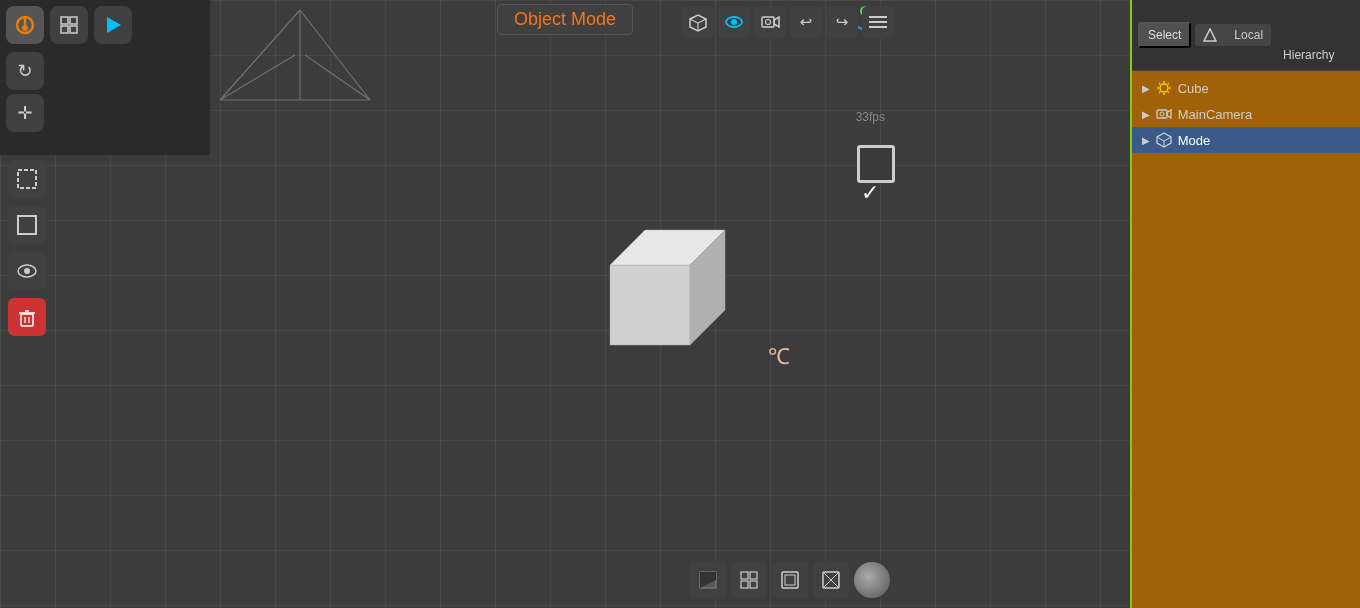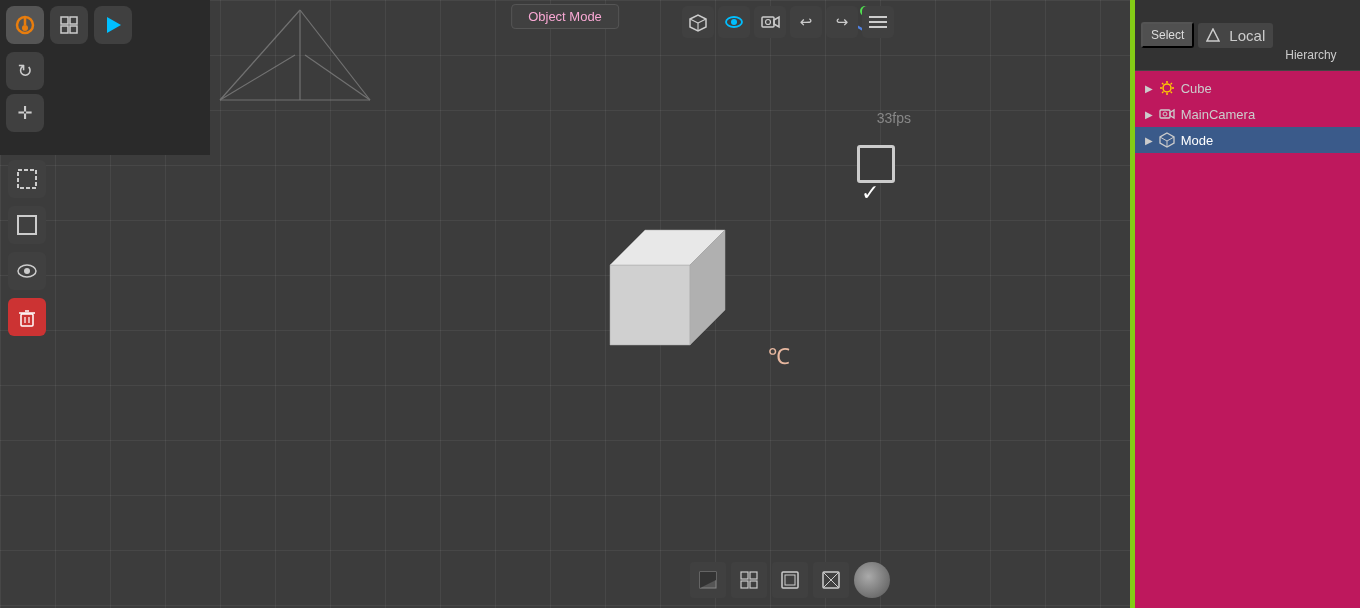--- a/index.html
+++ b/index.html
@@ -97,23 +97,23 @@
       z-index: 10;
       display: flex;
       align-items: center;
       justify-content: center;
       padding: 4px 0;
     }
 
     .object-mode-btn {
       background: #404040;
       border: 1px solid #555;
-      color: #f9a8d4;
+      color: #f97316;
       padding: 4px 16px;
-      font-size: 13px;
+      font-size: 18px;
       border-radius: 4px;
       cursor: pointer;
     }
 
     
     #top-right-controls {
       position: absolute;
       top: 0;
       right: 230px;
       z-index: 10;
@@ -194,24 +194,24 @@
     #wireframe-pyramid {
       position: absolute;
       top: 0;
       left: 200px;
       z-index: 5;
     }
 
     
     #fps-counter {
       position: absolute;
-      right: 219px;
+      right: 245px;
       top: 110px;
       color: #888;
-      font-size: 14px;
+      font-size: 12px;
       z-index: 10;
     }
 
     
     #selection-box {
       position: absolute;
       right: 235px;
       top: 145px;
       z-index: 10;
     }
@@ -234,22 +234,22 @@
       color: white;
       font-size: 22px;
     }
 
     
     #right-panel {
       position: absolute;
       right: 0; top: 0;
       width: 230px;
       height: 608px;
-      background: #be185d;
-      border-left: 5px solid #84cc16;
+      background: #a16207;
+      border-left: 2px solid #84cc16;
       z-index: 10;
     }
 
     
     .rp-top {
       display: flex;
       flex-direction: row;
       align-items: center;
       background: #333;
       padding: 4px 6px;
@@ -262,26 +262,26 @@
       color: #ddd;
       padding: 4px 8px;
       border-radius: 3px;
       font-size: 12px;
       cursor: pointer;
     }
 
     .rp-local-btn {
       display: flex;
       align-items: center;
-      gap: 9px;
+      gap: 17px;
       background: #454545;
       padding: 4px 8px;
       border-radius: 3px;
       cursor: pointer;
-      font-size: 15px;
+      font-size: 12px;
       color: #ccc;
     }
 
     .rp-hierarchy-btn {
       padding: 4px 8px;
       font-size: 12px;
       color: #ccc;
       cursor: pointer;
       margin-top: 40px;
     }

